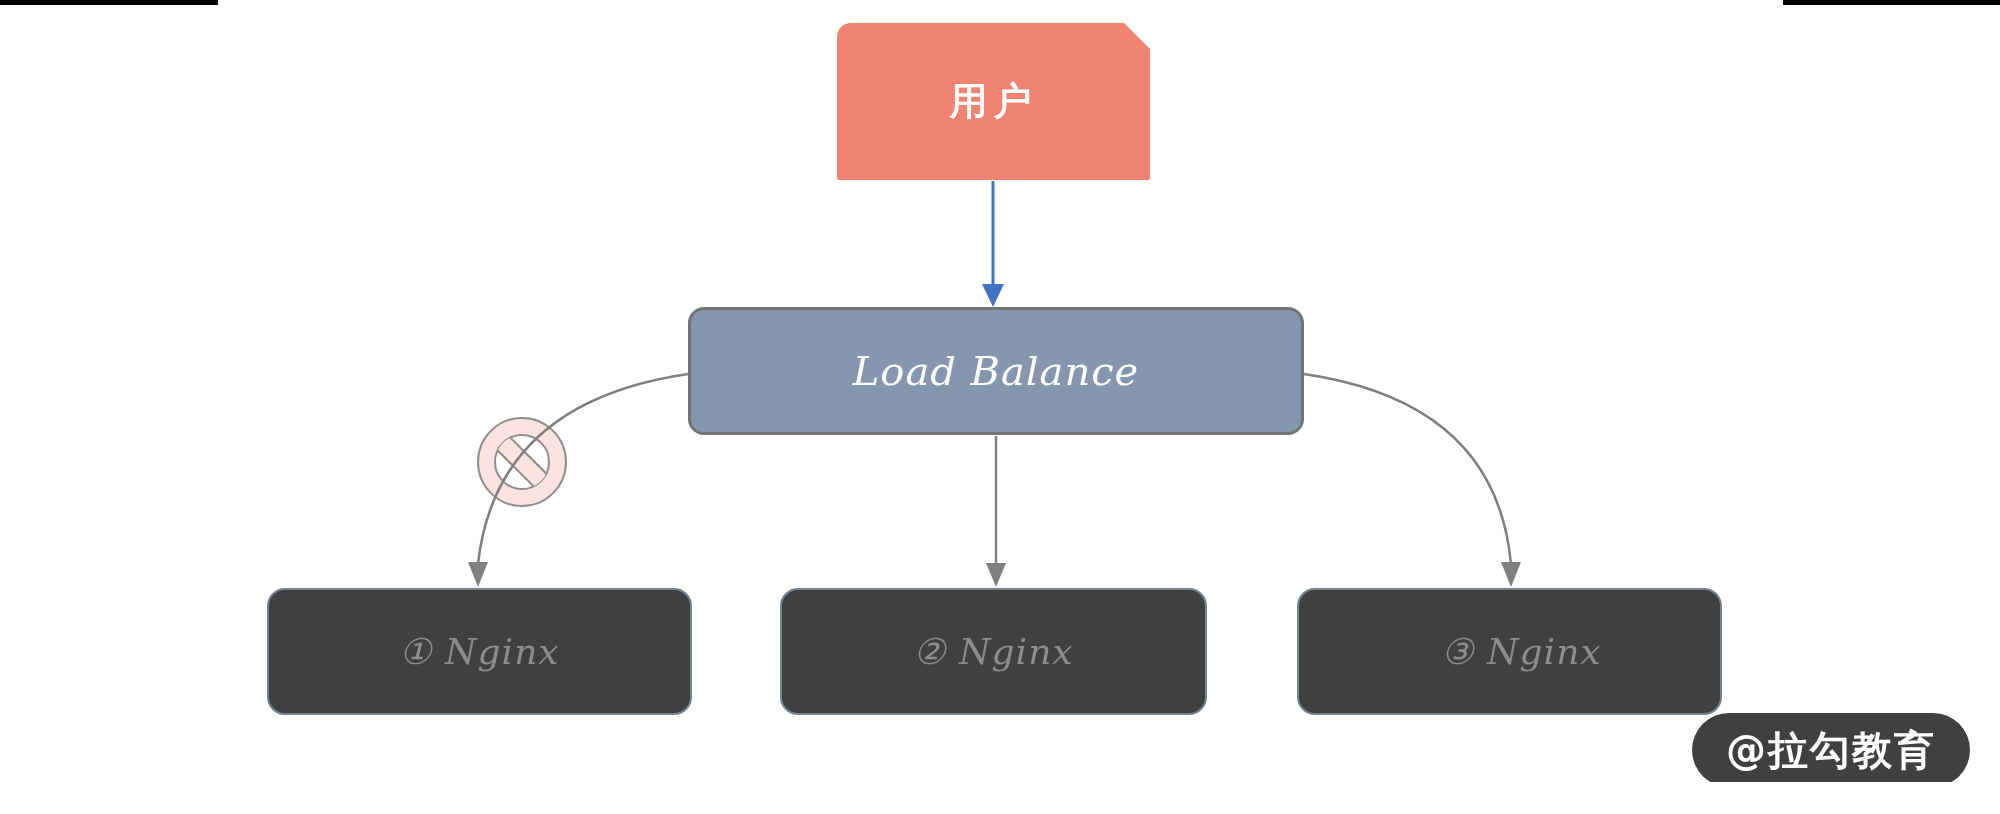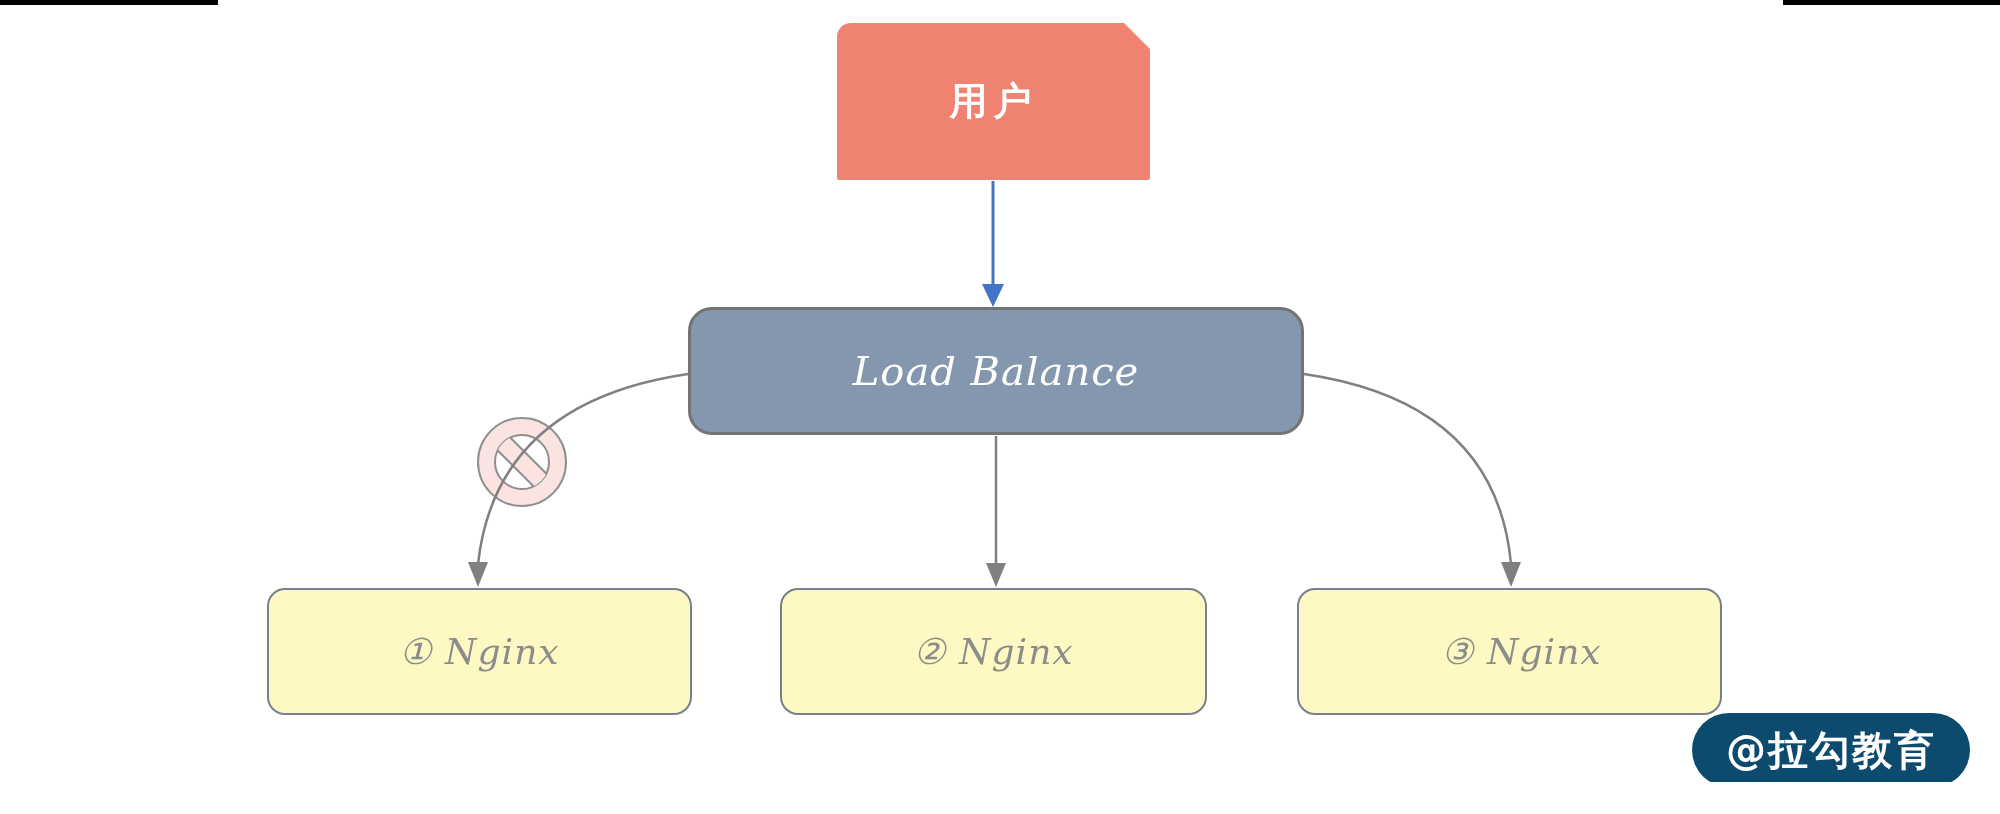--- a/index.html
+++ b/index.html
@@ -33,42 +33,42 @@
     border-radius: 14px 0 2px 2px;
     clip-path: polygon(0 0, calc(100% - 26px) 0, 100% 26px, 100% 100%, 0 100%);
   }
   .node-user span {
     color: #ffffff; font-weight: bold; font-size: 38px; letter-spacing: 6px;
   }
   .node-lb {
     left: 688px; top: 307px; width: 616px; height: 128px;
     background: #8497AF;
     border: 3px solid #747474;
-    border-radius: 24px;
+    border-radius: 16px;
   }
   .node-lb span {
     color: #ffffff; font-style: italic; font-size: 40px; letter-spacing: 1px;
   }
   .node-nginx {
     top: 588px; width: 425px; height: 127px;
-    background: #fef9c3;
+    background: #404040;
     border: 2px solid #76808F;
     border-radius: 18px;
   }
   .node-nginx span {
     color: #8C8C8C; font-style: italic; font-size: 36px; letter-spacing: 1px;
   }
   .nginx-1 { left: 267px; }
   .nginx-2 { left: 780px; width: 427px; }
   .nginx-3 { left: 1297px; padding-left: 24px; }
 
   .watermark {
     position: absolute;
     left: 1692px; top: 713px; width: 278px; height: 74px;
-    background: #0c4a6e;
+    background: #404040;
     border-radius: 37px;
     display: flex; align-items: center; justify-content: center;
   }
   .watermark span {
     font-family: "DejaVu Sans", "Liberation Sans", sans-serif;
     color: #ffffff; font-weight: bold; font-size: 40px; letter-spacing: 2px;
   }
 </style>
 </head>
 <body>

